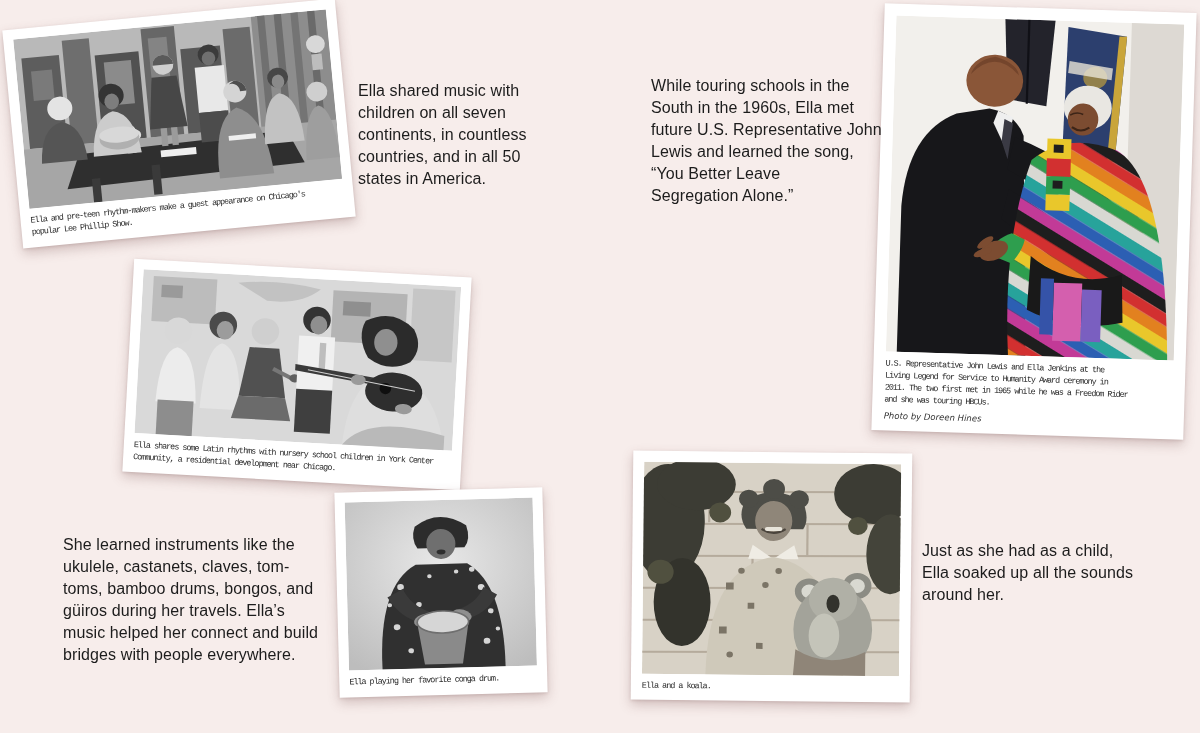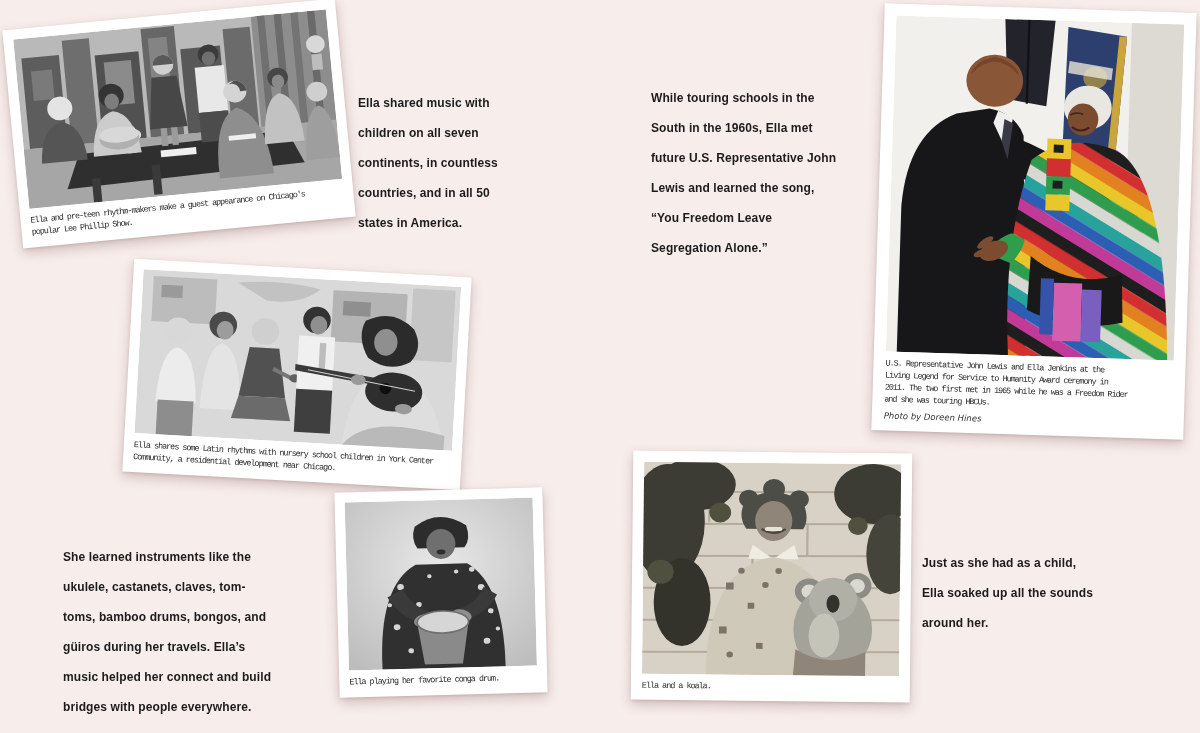--- a/index.html
+++ b/index.html
@@ -32,26 +32,25 @@
     font-family:"DejaVu Sans", sans-serif;
     font-style:italic;
     font-size:8.5px;
     letter-spacing:0;
     color:#333333;
     margin-top:5px;
   }
   
   .tb{
     position:absolute;
-    font-size:12px;
-    line-height:30px;
+    font-size:16px;
+    line-height:22px;
     color:#1c1c1c;
     white-space:pre-line;
     letter-spacing:.1px;
-    font-weight:bold;
   }
   .tb .para{margin:0 0 22px 0;}
   .tb .para:last-child{margin-bottom:0;}
 
   #photo-lee-phillip { left:12px;  top:14px;  width:314px; transform:rotate(-5.5deg); }
   #photo-york-center { left:128px; top:268px; width:318px; transform:rotate(3.2deg); }
   #photo-conga       { left:337px; top:490px; width:188px; transform:rotate(-1.5deg); }
   #photo-koala       { left:632px; top:452px; width:257px; transform:rotate(0.6deg); padding:11px 11px 8px 11px;}
   #photo-john-lewis  { left:878px; top:8px;   width:288px; transform:rotate(1.8deg); padding:12px 12px 10px 12px;}
 
@@ -387,21 +386,21 @@
 continents, in countless
 countries, and in all 50
 states in America.</div>
   </div>
 
   <div class="tb" id="tb-new-songs">
     <div class="para">While touring schools in the
 South in the 1960s, Ella met
 future U.S. Representative John
 Lewis and learned the song,
-“You Freedom Leave
+“You Better Leave
 Segregation Alone.”</div>
   </div>
 
   <div class="tb" id="tb-instruments">
     <div class="para">She learned instruments like the
 ukulele, castanets, claves, tom-
 toms, bamboo drums, bongos, and
 güiros during her travels. Ella’s
 music helped her connect and build
 bridges with people everywhere.</div>

